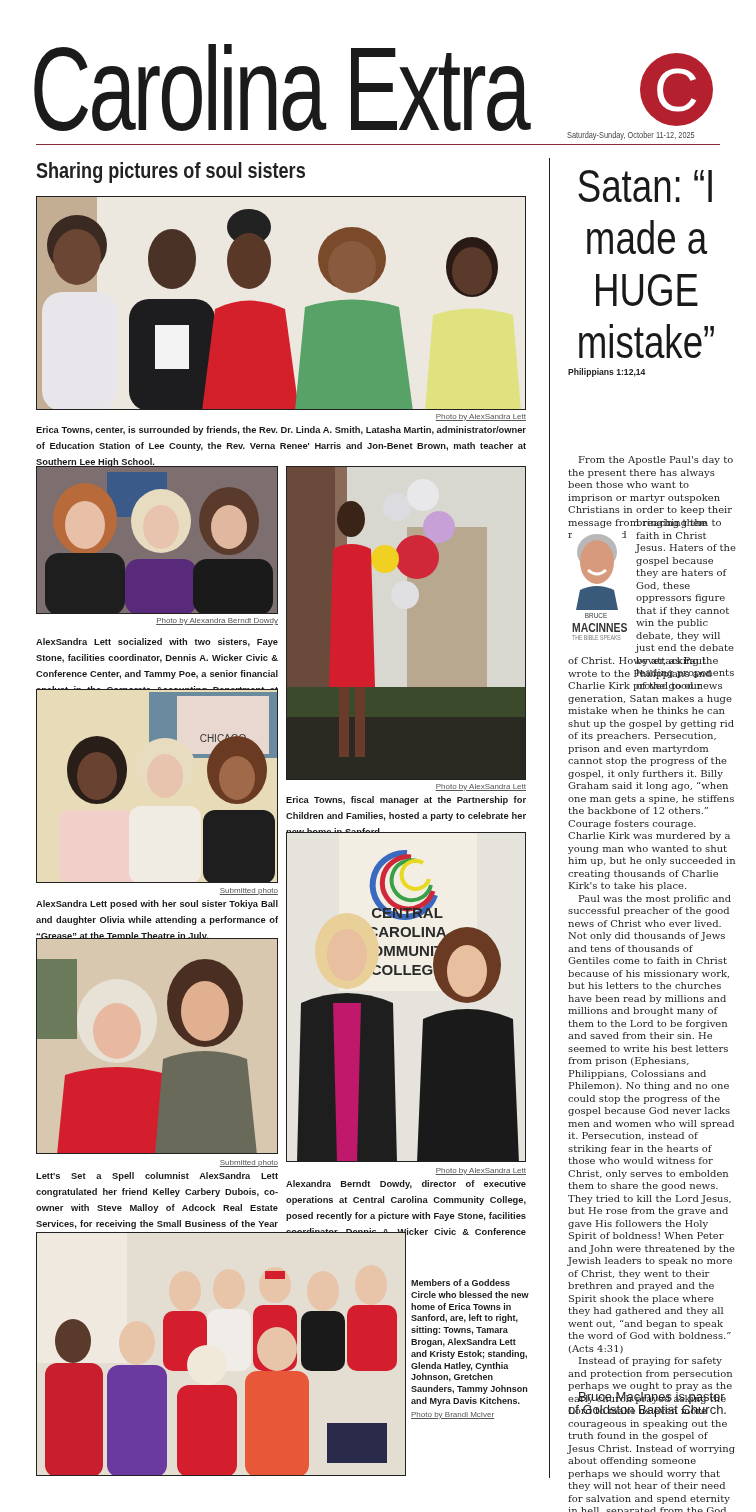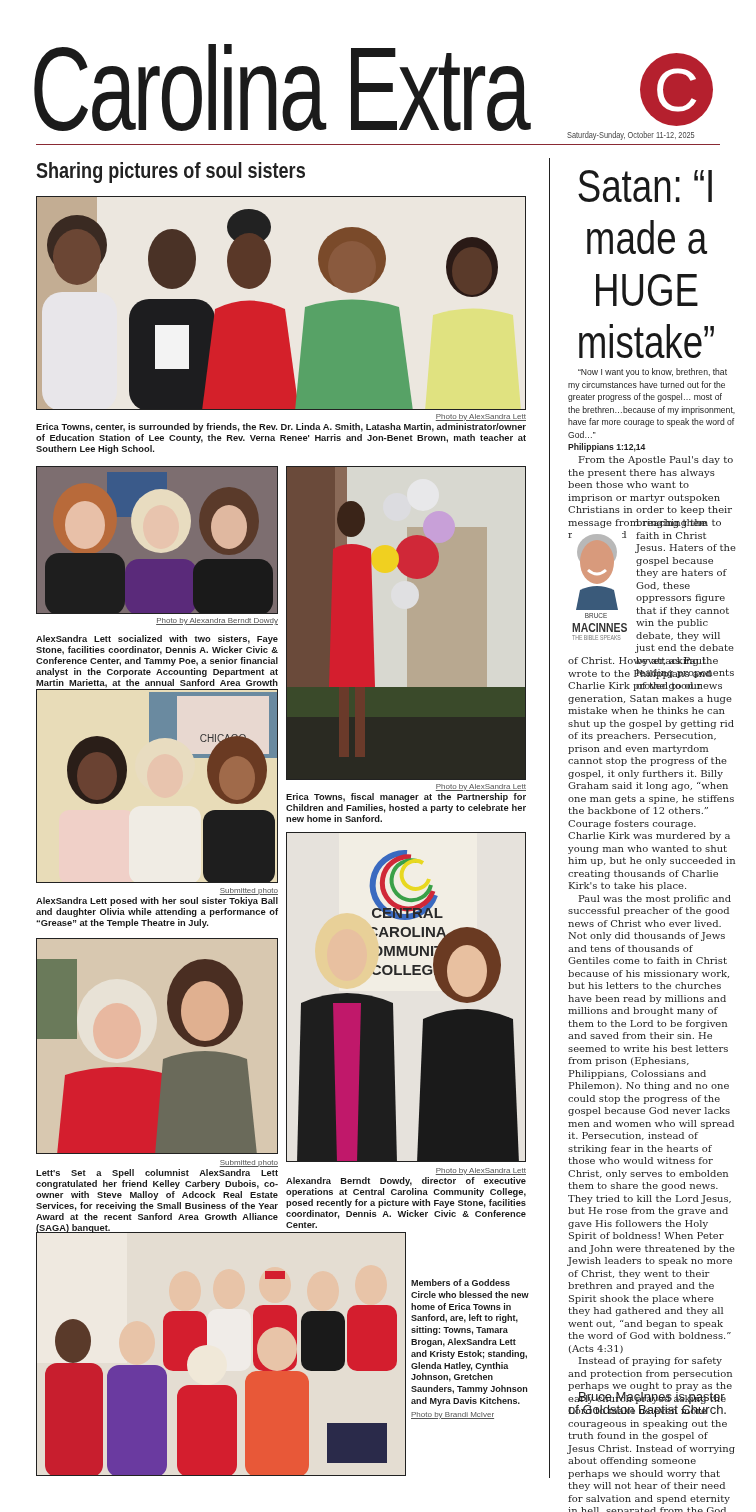--- a/index.html
+++ b/index.html
@@ -27,21 +27,21 @@
   .masthead-rule { position: absolute; left: 36px; top: 144px; width: 684px; height: 1px; background: #8a2a34; }
 
   
   .section-head {
     position: absolute; left: 36px; top: 158px; font-size: 22px; font-weight: bold;
     color: #222; transform: scaleX(0.82); transform-origin: left top; white-space: nowrap;
   }
 
   .photo { position: absolute; border: 1px solid #222; overflow: hidden; }
   .credit { position: absolute; font-size: 8px; color: #555; text-align: right; white-space: nowrap; text-decoration: underline; }
-  .caption { position: absolute; font-size: 9.3px; line-height: 11px; font-weight: bold; color: #1a1a1a; text-align: justify; }
+  .caption { position: absolute; font-size: 9.3px; line-height: 16px; font-weight: bold; color: #1a1a1a; text-align: justify; }
 
   
   .col-rule { position: absolute; left: 549px; top: 158px; width: 1px; height: 1320px; background: #222; }
 
   
   .op-headline {
     position: absolute; left: 556px; top: 160px; width: 180px; text-align: center;
     font-size: 47px; line-height: 52px; color: #1a1a1a; transform: scaleX(0.78); transform-origin: center top;
   }
   .op-epigraph { position: absolute; left: 568px; top: 366px; width: 168px; font-size: 8.6px; line-height: 12.5px; color: #222; text-indent: 10px; }
@@ -224,21 +224,20 @@
   </svg>
 </div>
 <div class="caption" style="left:411px;top:1278px;width:118px;font-size:9px;line-height:11.8px;text-align:left;">Members of a Goddess Circle who blessed the new home of Erica Towns in Sanford, are, left to right, sitting: Towns, Tamara Brogan, AlexSandra Lett and Kristy Estok; standing, Glenda Hatley, Cynthia Johnson, Gretchen Saunders, Tammy Johnson and Myra Davis Kitchens.</div>
 <div class="credit" style="left:411px;top:1410px;text-align:left;">Photo by Brandi McIver</div>
 
 <div class="col-rule"></div>
 
 <div class="op-headline">Satan: “I made a HUGE mistake”</div>
 
 <div class="op-epigraph">
-  <span>“Now I want you to know, brethren, that my circumstances have turned out for the greater progress of the gospel… most of the brethren…because of my imprisonment, have far more courage to speak the word of God…”</span>
   <span class="op-ref">Philippians 1:12,14</span>
 </div>
 
 <div class="op-body" style="top:454px;width:168px;">
   <p>From the Apostle Paul's day to the present there has always been those who want to imprison or martyr outspoken Christians in order to keep their message from reaching the masses and</p>
 </div>
 
 <div class="author-photo">
   <svg width="50" height="82" viewBox="0 0 50 82">
     <rect width="50" height="82" fill="#ffffff"></rect>

